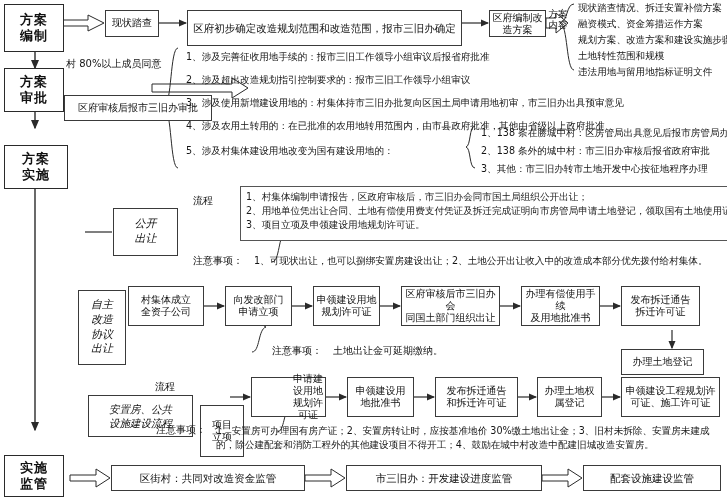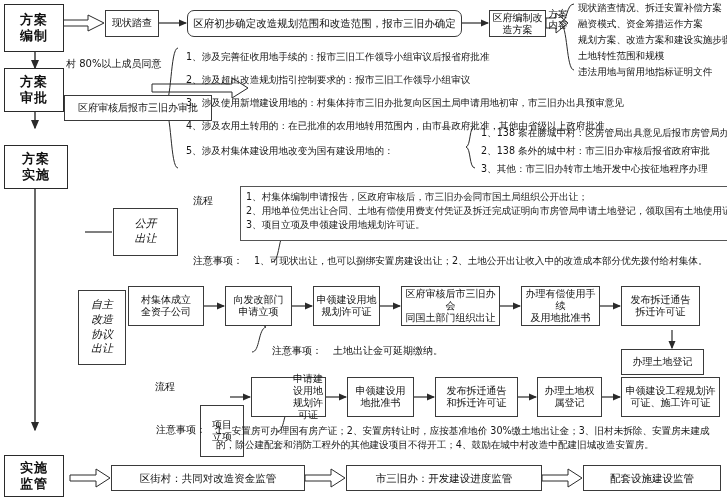--- a/index.html
+++ b/index.html
@@ -131,21 +131,21 @@
     <span>实施</span>
   </div>
   <div class="box stage" style="left:4px;top:455px;width:60px;height:42px;flex-direction:column;">
     <span>实施</span>
     <span>监管</span>
   </div>
 
   <div class="box proc" style="left:105px;top:10px;width:54px;height:27px;">
     <span>现状踏查</span>
   </div>
-  <div class="box wide" style="left:187px;top:10px;width:275px;height:27px;border-radius:7px;">
+  <div class="box wide" style="left:187px;top:10px;width:275px;height:36px;">
     <span>区府初步确定改造规划范围和改造范围，报市三旧办确定</span>
   </div>
   <div class="box proc" style="left:489px;top:10px;width:57px;height:27px;line-height:1.2;">
     <span>区府编制改造方案</span>
   </div>
   <div class="lbl-v" style="left:548px;top:9px;width:20px;">
     <div>方案</div>
     <div>内容</div>
   </div>
   <div class="txt" style="left:578px;top:2px;">现状踏查情况、拆迁安置补偿方案</div>
@@ -214,20 +214,24 @@
     <span>发布拆迁通告
 拆迁许可证</span>
   </div>
   <div class="box proc" style="left:621px;top:349px;width:83px;height:26px;">
     <span>办理土地登记</span>
   </div>
 
   <div class="lbl" style="left:272px;top:344px;">注意事项：</div>
   <div class="txt" style="left:333px;top:345px;font-size:10px;">土地出让金可延期缴纳。</div>
 
+  <div class="box sub" style="left:88px;top:395px;width:105px;height:42px;flex-direction:column;font-size:10.5px;">
+    <span>安置房、公共</span>
+    <span>设施建设流程</span>
+  </div>
   <div class="lbl" style="left:155px;top:380px;">流程</div>
 
   <div class="box proc" style="left:200px;top:377px;width:44px;height:52px;white-space:pre-line;margin-top:28px;">
     <span>项目
 立项</span>
   </div>
   <div class="box proc" style="left:251px;top:377px;width:75px;height:40px;white-space:pre-line;padding-left:39px;">
     <span>申请建设用地
 规划许可证</span>
   </div>

